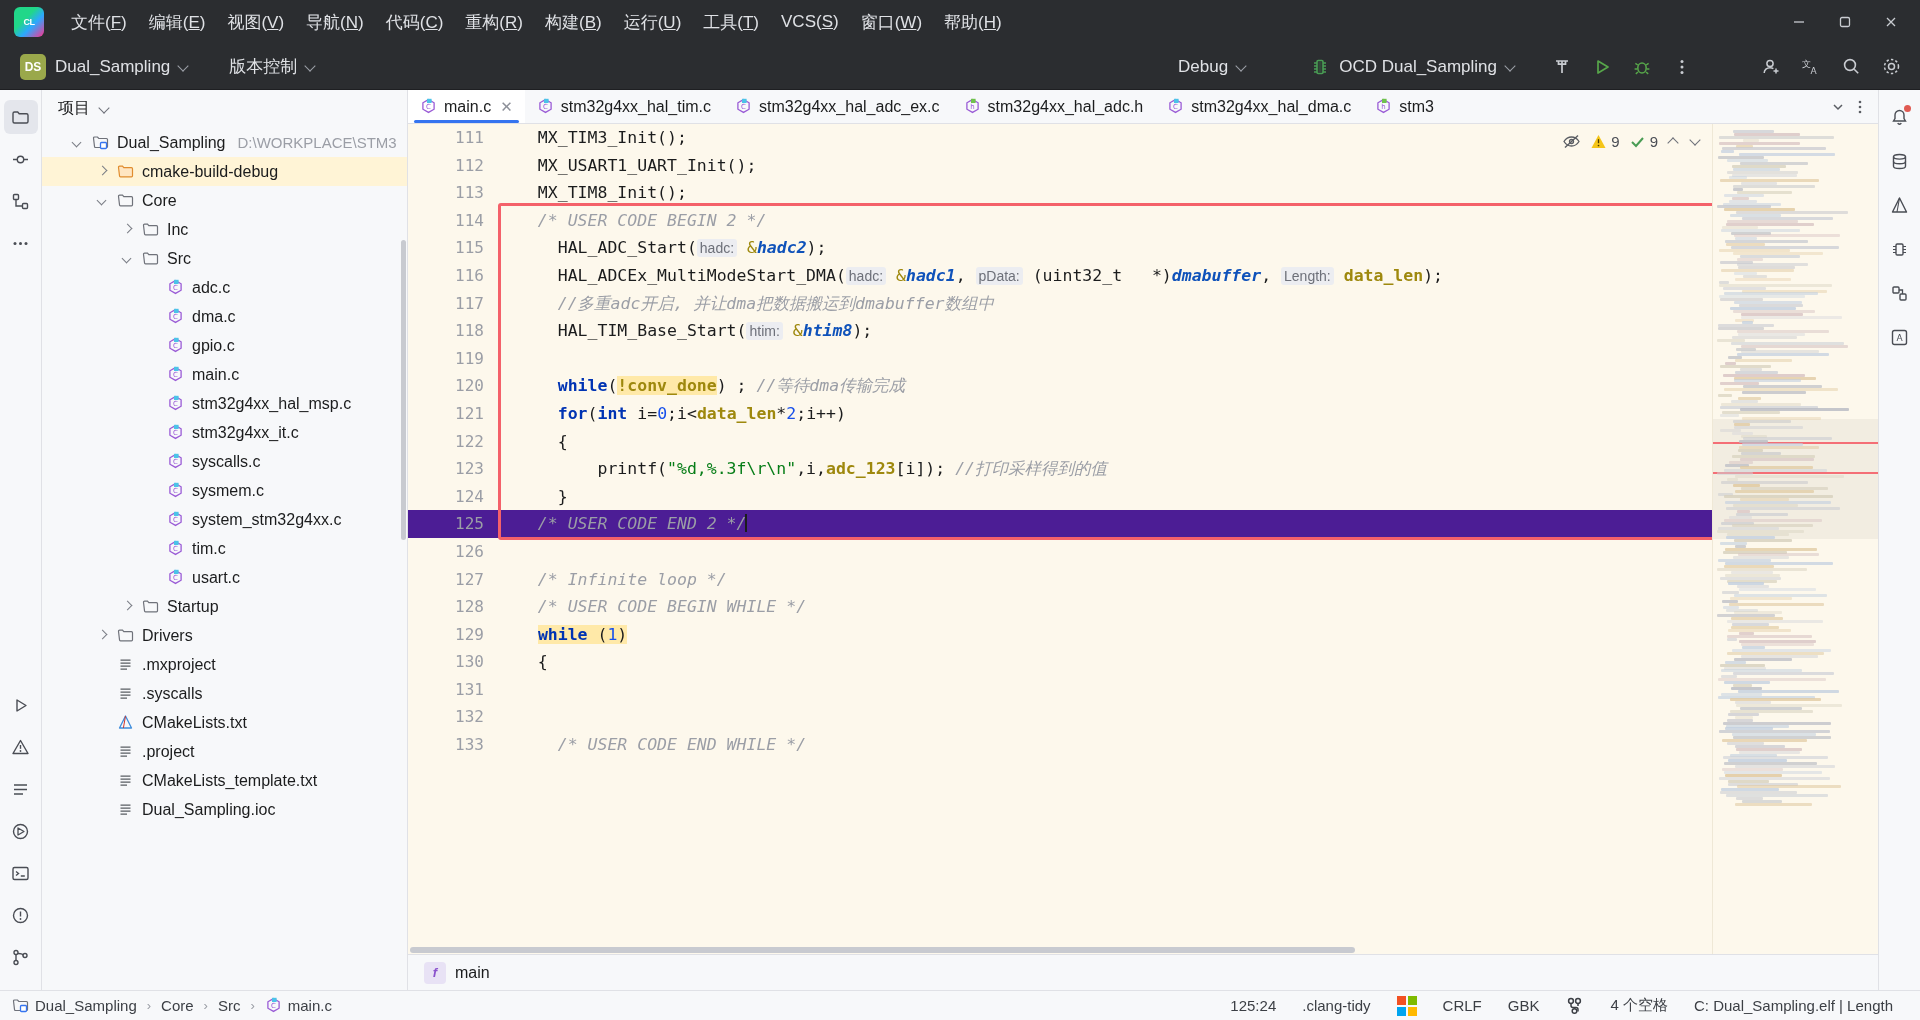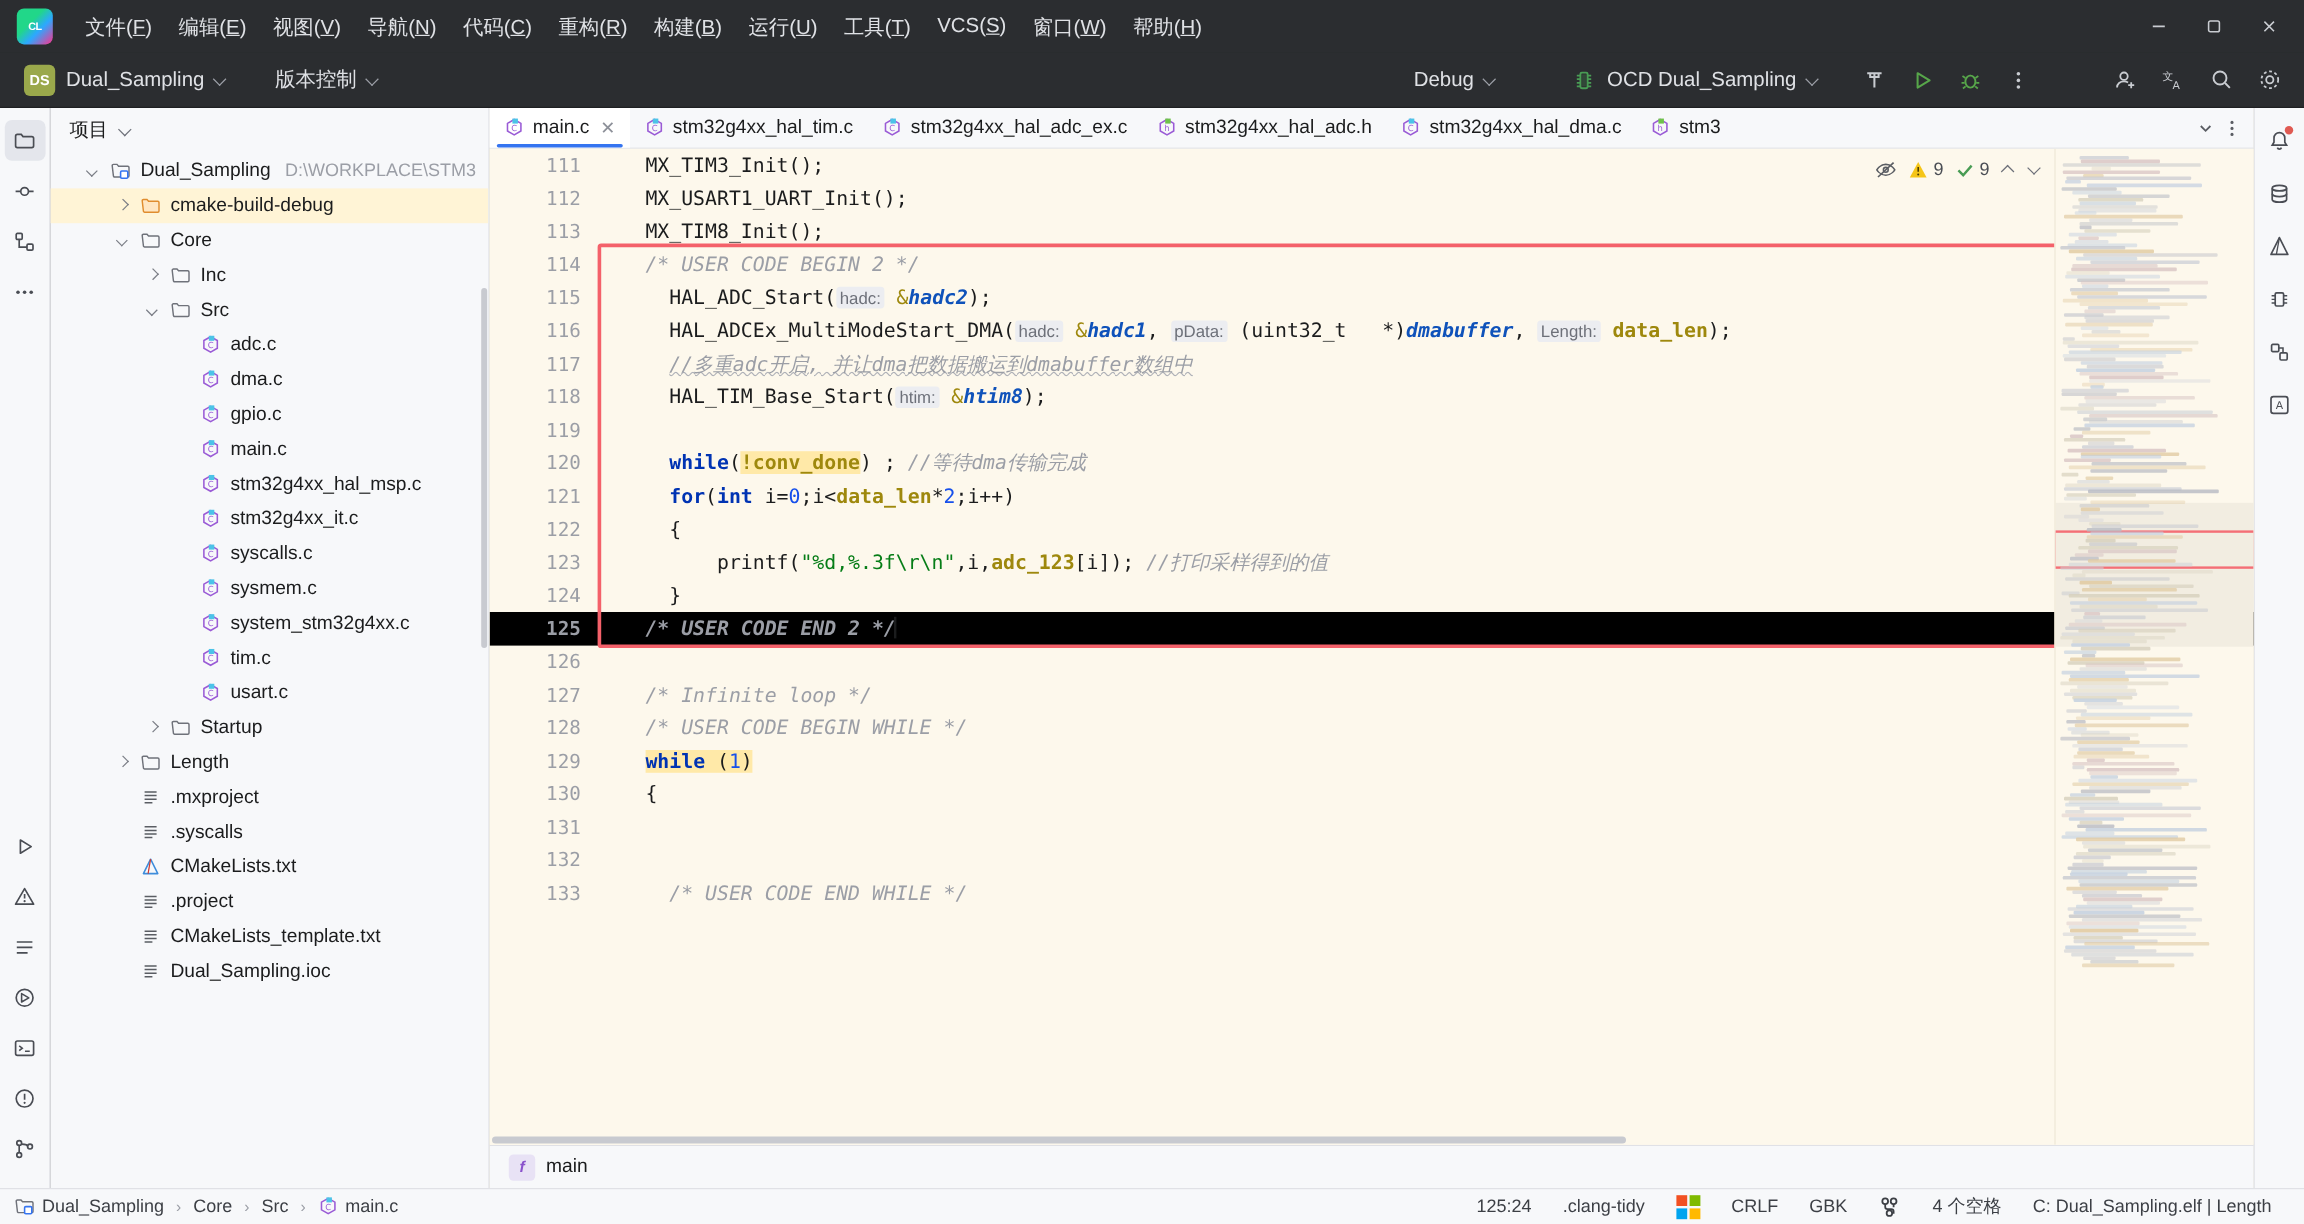--- a/index.html
+++ b/index.html
@@ -118,32 +118,32 @@
   #code-area { flex:1 1 auto; position:relative; overflow:hidden; background:#fdf8ec; }
   #gutter-bg { position:absolute; left:0; top:0; bottom:0; width:96px; background:#fdf8ec; }
   pre#code {
     position:absolute; left:0; top:0; right:0; bottom:0;
     font-family:"DejaVu Sans Mono", monospace; font-size:16.5px; line-height:27.6px;
     color:#1b1c1d; white-space:pre; margin:0; padding:0;
   }
   .ln { display:inline-block; width:62px; text-align:right; color:#9b9ea6;
         font-size:16px; margin-right:34px; }
   .cl { display:block; height:27.6px; padding-left:14px; }
-  .cl.cur { background:#000000;font-weight:bold; }
+  .cl.cur { background:#4c1d95; }
   .cmt { color:#9b9ea6; font-style:italic; }
   .kw  { color:#0033b3; font-weight:bold; }
   .str { color:#067d17; }
   .num { color:#1750eb; }
   .loc { color:#0f52ba; font-style:italic; font-weight:bold; }
   .glb { color:#9e880d; font-weight:bold; }
   .amp { color:#9e880d; }
   .hint { background:#ecedf1; color:#6d7079; font-family:"Liberation Sans",sans-serif;
           font-size:14px; border-radius:3px; padding:1px 3px; font-style:normal; }
   .hl  { background:#ffe9a8; }
-  .sq { text-decoration:underline; text-decoration-style:wavy; text-decoration-color:#b0b2b8;
+  .sq { text-decoration-style:wavy; text-decoration-color:#b0b2b8;
         text-decoration-thickness:1px; }
   .caret { display:inline-block; width:1.5px; height:18px; background:#1b1c1d;
            vertical-align:-3px; margin-left:-1px; }
 
   #redbox { position:absolute; border:3px solid #f4616a; border-radius:3px;
             pointer-events:none; }
 
   
   #insp { position:absolute; right:176px; top:8px; display:flex; align-items:center;
           gap:9px; font-size:15px; color:#4a4d54; }
@@ -588,21 +588,21 @@
         </div>
         <div class="trow">
           <span class="tw" style="margin-left: 49px;">
             <span class="arrow right"></span>
           </span>
           <span class="ticon">
             <svg width="17" height="17" viewBox="0 0 17 17">
               <path d="M1.5 4.2a1 1 0 0 1 1-1h3l1.3 1.5h7.7a1 1 0 0 1 1 1v7.1a1 1 0 0 1-1 1h-11a1 1 0 0 1-1-1z" fill="none" stroke="#6f727a" stroke-width="1.2"></path>
             </svg>
           </span>
-          <span class="tlabel">Length</span>
+          <span class="tlabel">Drivers</span>
         </div>
         <div class="trow">
           <span class="tw" style="margin-left: 49px;"></span>
           <span class="ticon">
             <svg width="17" height="17" viewBox="0 0 17 17">
               <path d="M3.5 4h10M3.5 7h10M3.5 10h10M3.5 13h6.5" stroke="#5a5d63" stroke-width="1.25"></path>
             </svg>
           </span>
           <span class="tlabel">.mxproject</span>
         </div>

